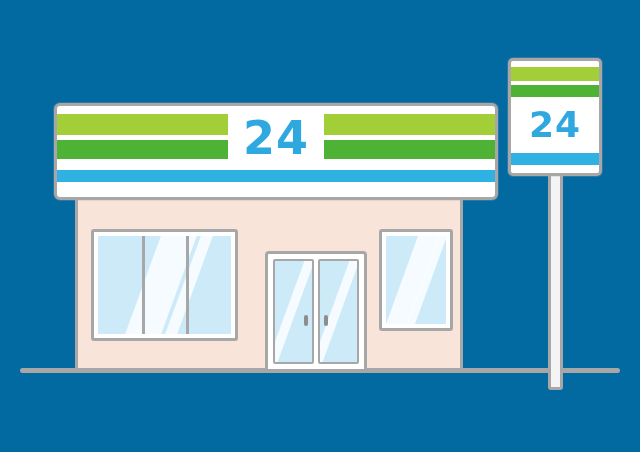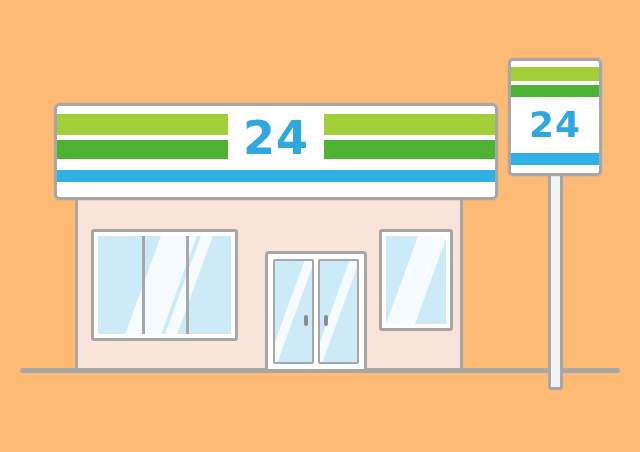--- a/index.html
+++ b/index.html
@@ -9,21 +9,21 @@
       --blue-stripe:#2fb1e4;
       --sign-blue:#2fa8e0;
       --wall:#f8e4d9;
       --glass:#cdeaf8;
       --pole:#f4f4f4;
     }
     *{box-sizing:border-box;margin:0;padding:0;}
     html,body{background:#fff;}
     body{font-family:"DejaVu Sans", sans-serif;}
     .scene{
-      position:relative;width:640px;height:452px;background:#fdba74;overflow:hidden;
+      position:relative;width:640px;height:452px;background:#0369a1;overflow:hidden;
     }
     
     .ground-line{
       position:absolute;left:20px;top:368px;width:600px;height:5px;
       background:var(--outline);border-radius:3px;z-index:0;
     }
     
     .wall{
       position:absolute;left:75px;top:197px;width:388px;height:174px;
       background:var(--wall);border:3px solid var(--outline);border-radius:3px;z-index:1;

